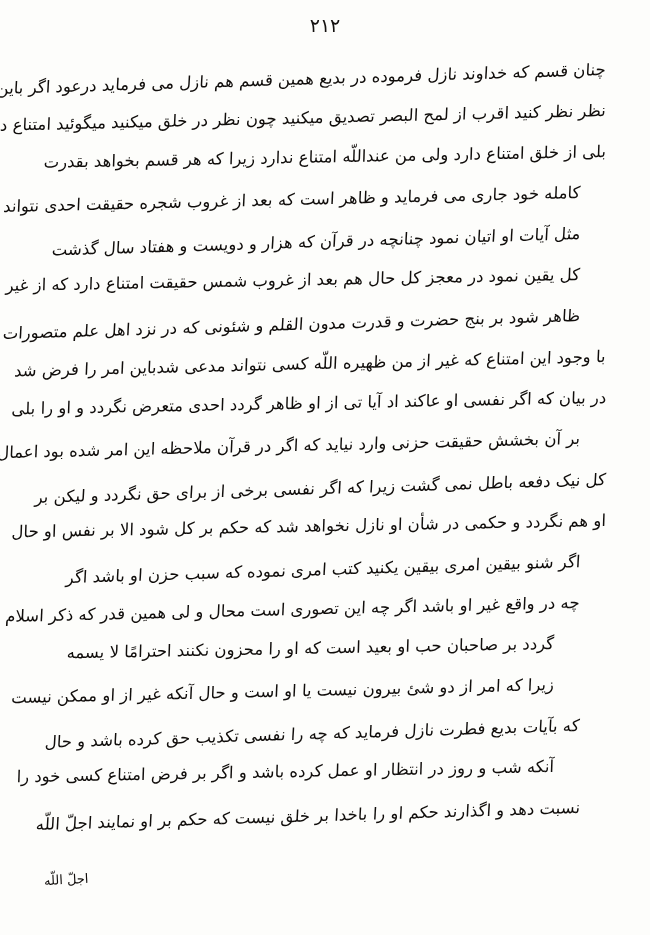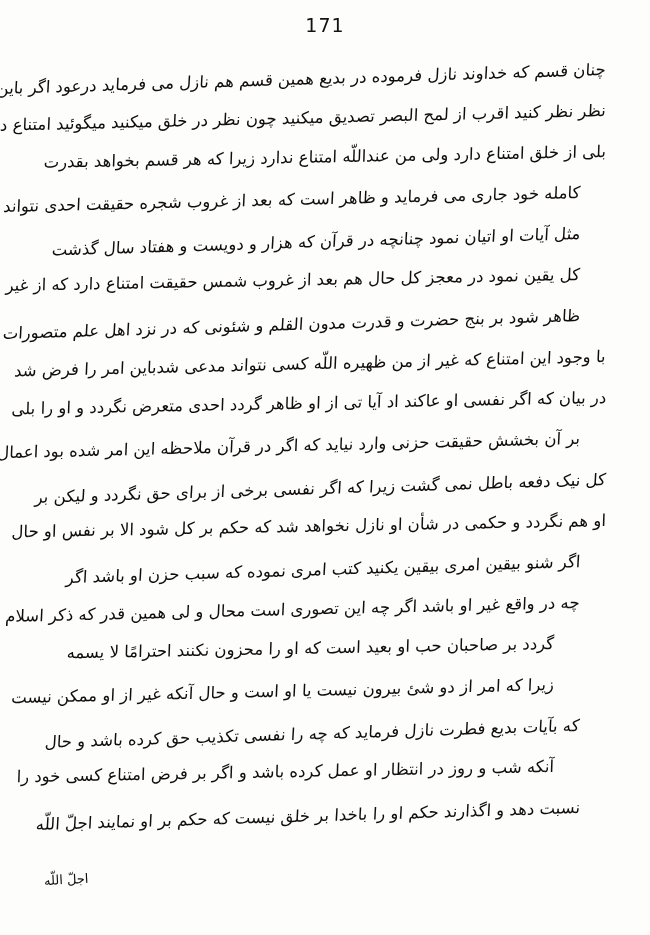--- a/index.html
+++ b/index.html
@@ -73,21 +73,21 @@
     color: #100d0b;
     direction: rtl;
     transform: rotate(-3deg);
   }
 </style>
 </head>
 <body>
 
 <div class="page">
 
-  <div class="page-number">171</div>
+  <div class="page-number">٢١٢</div>
 
   <div class="text-block">
     <div class="line"><span>چنان قسم که خداوند نازل فرموده در بدیع همین قسم هم نازل می فرماید درعود  اگر باین</span></div>
     <div class="line"><span>نظر نظر کنید   اقرب از لمح البصر تصدیق میکنید  چون نظر در خلق میکنید میگوئید امتناع دارد</span></div>
     <div class="line"><span>بلی از خلق امتناع دارد  ولی من عنداللّه امتناع ندارد  زیرا که هر قسم بخواهد بقدرت</span></div>
     <div class="line indent-1"><span>کامله خود جاری می فرماید  و ظاهر است که بعد از غروب شجره حقیقت  احدی نتواند</span></div>
     <div class="line indent-1"><span>مثل آیات او اتیان نمود  چنانچه در قرآن که هزار و دویست و هفتاد سال گذشت</span></div>
     <div class="line indent-1"><span>کل یقین نمود در معجز کل   حال هم بعد از غروب شمس حقیقت امتناع دارد که از غیر او آیه</span></div>
     <div class="line indent-1"><span>ظاهر شود  بر بنج حضرت و قدرت  مدون القلم و شئونی که در نزد اهل علم متصورات</span></div>
     <div class="line"><span>با وجود این امتناع که غیر از من ظهیره اللّه کسی نتواند مدعی شدباین امر را   فرض شد</span></div>

